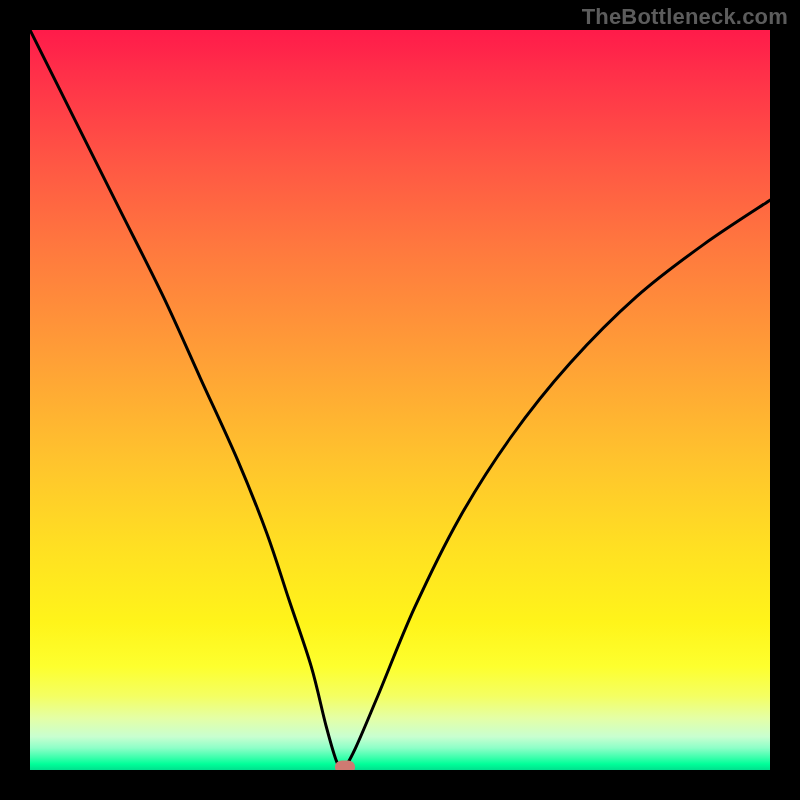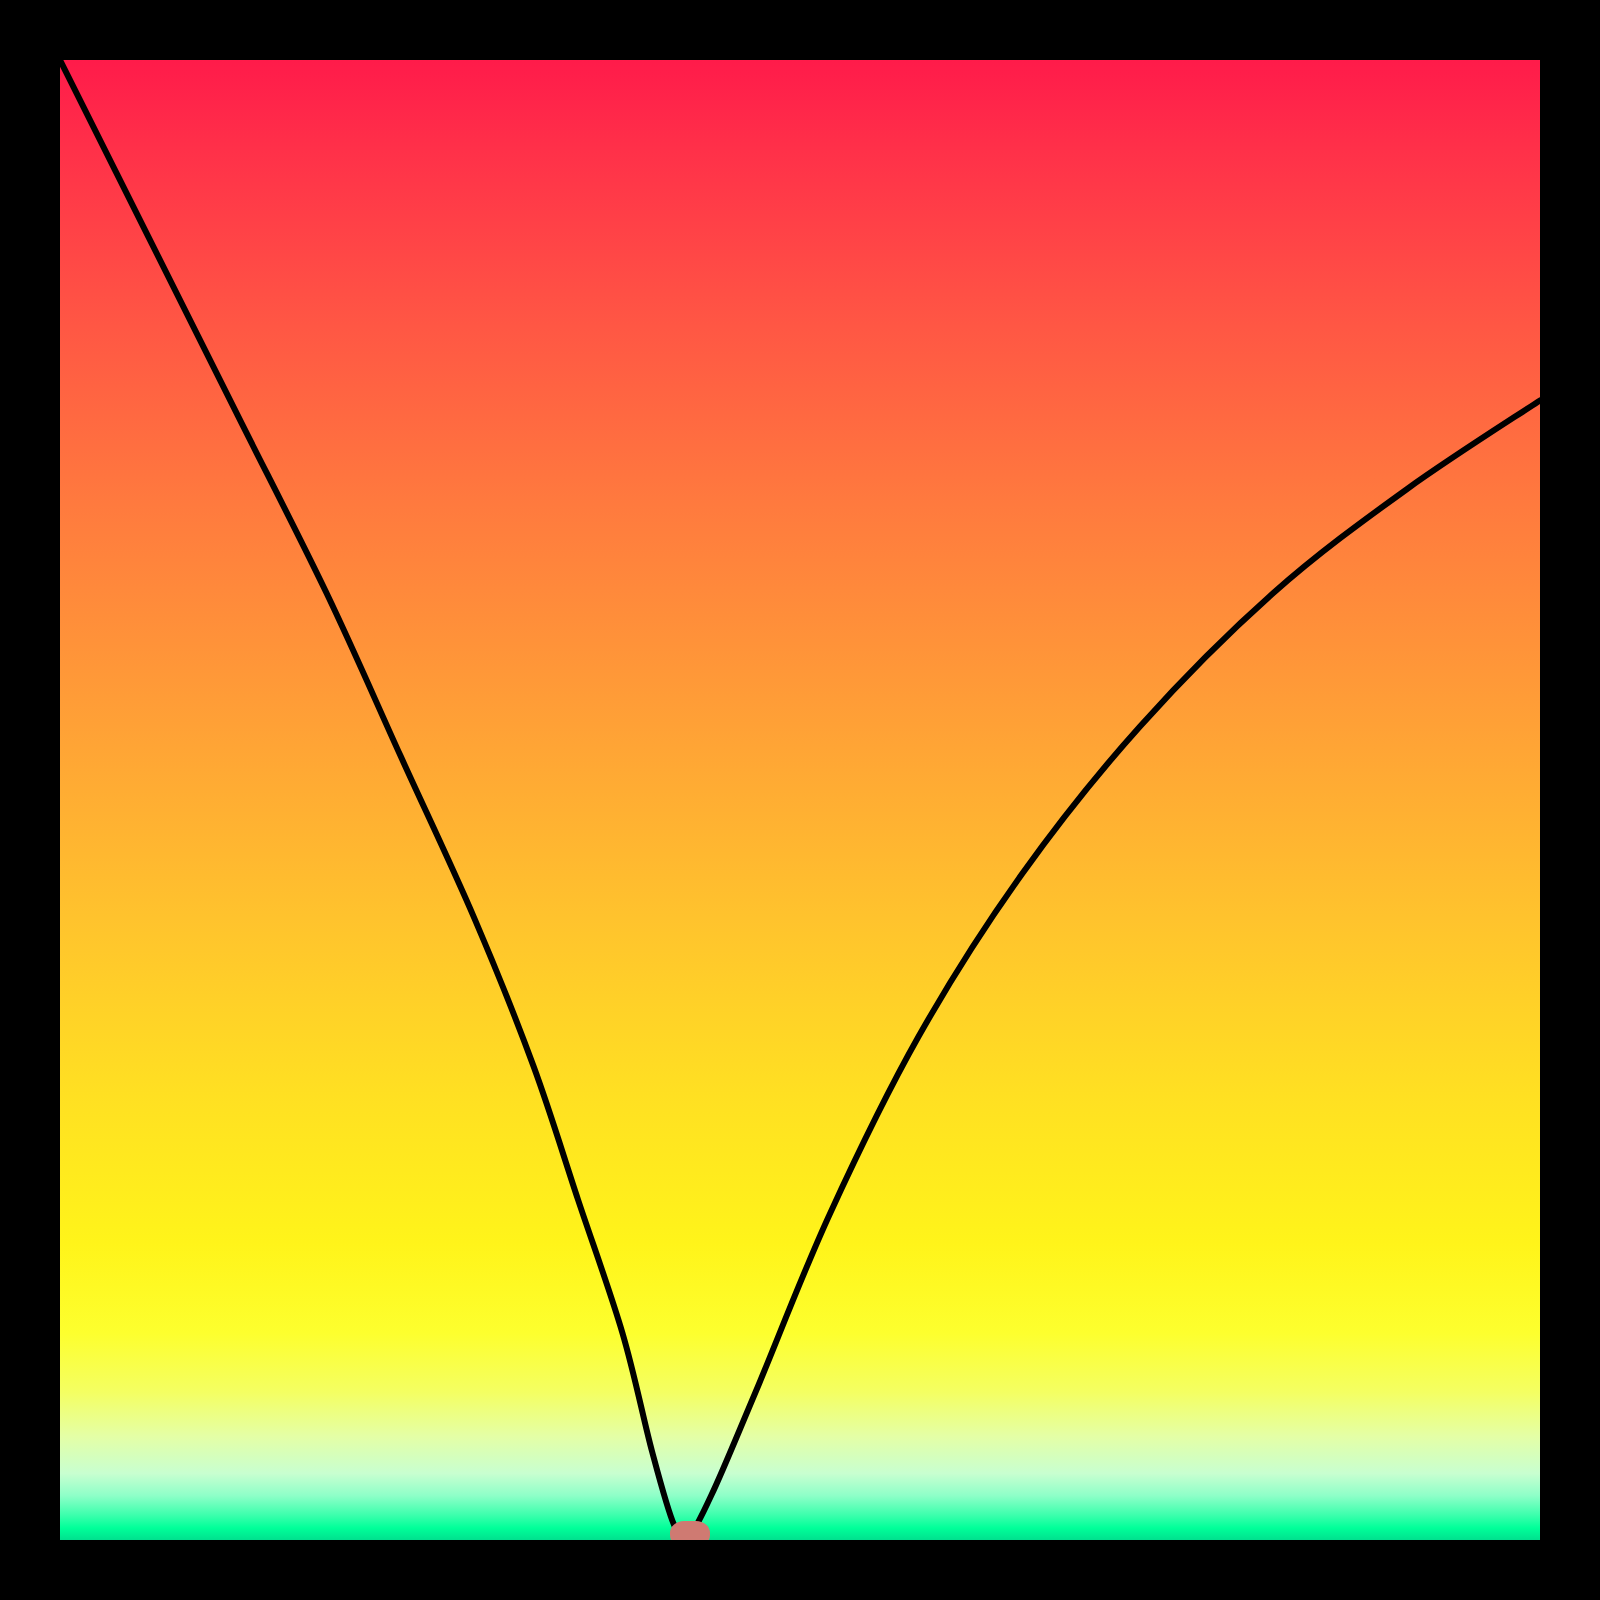--- a/index.html
+++ b/index.html
@@ -68,20 +68,21 @@
     height: 13px;
     border-radius: 7px / 6px;
     background: #cf7a72;
     transform: translate(-50%, -50%);
   }
 </style>
 </head>
 <body>
 
 <div class="frame">
+  <div class="watermark">TheBottleneck.com</div>
 
   <div class="plot-area">
     <div class="gradient"></div>
     <svg class="curve" viewBox="0 0 740 740" preserveAspectRatio="none">
       <path id="curve-path" fill="none" stroke="#000" stroke-width="3" stroke-linecap="round" stroke-linejoin="round" d="M 0.0 0.0 C 7.4 14.8 29.6 59.2 44.4 88.8 C 59.2 118.4 74.0 148.0 88.8 177.6 C 103.6 207.2 119.6 238.0 133.2 266.4 C 146.8 294.8 157.9 320.7 170.2 347.8 C 182.5 374.9 196.1 403.3 207.2 429.2 C 218.3 455.1 228.2 479.8 236.8 503.2 C 245.4 526.6 251.6 547.6 259.0 569.8 C 266.4 592.0 275.0 615.4 281.2 636.4 C 287.4 657.4 291.7 679.6 296.0 695.6 C 300.3 711.6 304.0 725.7 307.1 732.6 C 310.2 739.5 311.4 739.5 314.5 737.0 C 317.6 734.6 320.1 729.6 325.6 717.8 C 331.2 706.0 337.9 689.4 347.8 666.0 C 357.7 642.6 371.2 606.8 384.8 577.2 C 398.4 547.6 413.2 516.8 429.2 488.4 C 445.2 460.0 462.5 432.9 481.0 407.0 C 499.5 381.1 519.2 356.4 540.2 333.0 C 561.2 309.6 584.6 286.1 606.8 266.4 C 629.0 246.7 651.2 230.6 673.4 214.6 C 695.6 198.6 728.9 177.6 740.0 170.2"></path>
     </svg>
     <div class="marker" id="min-marker" style="left: 314.5px; top: 737.04px;"></div>
   </div>
 </div>
 

